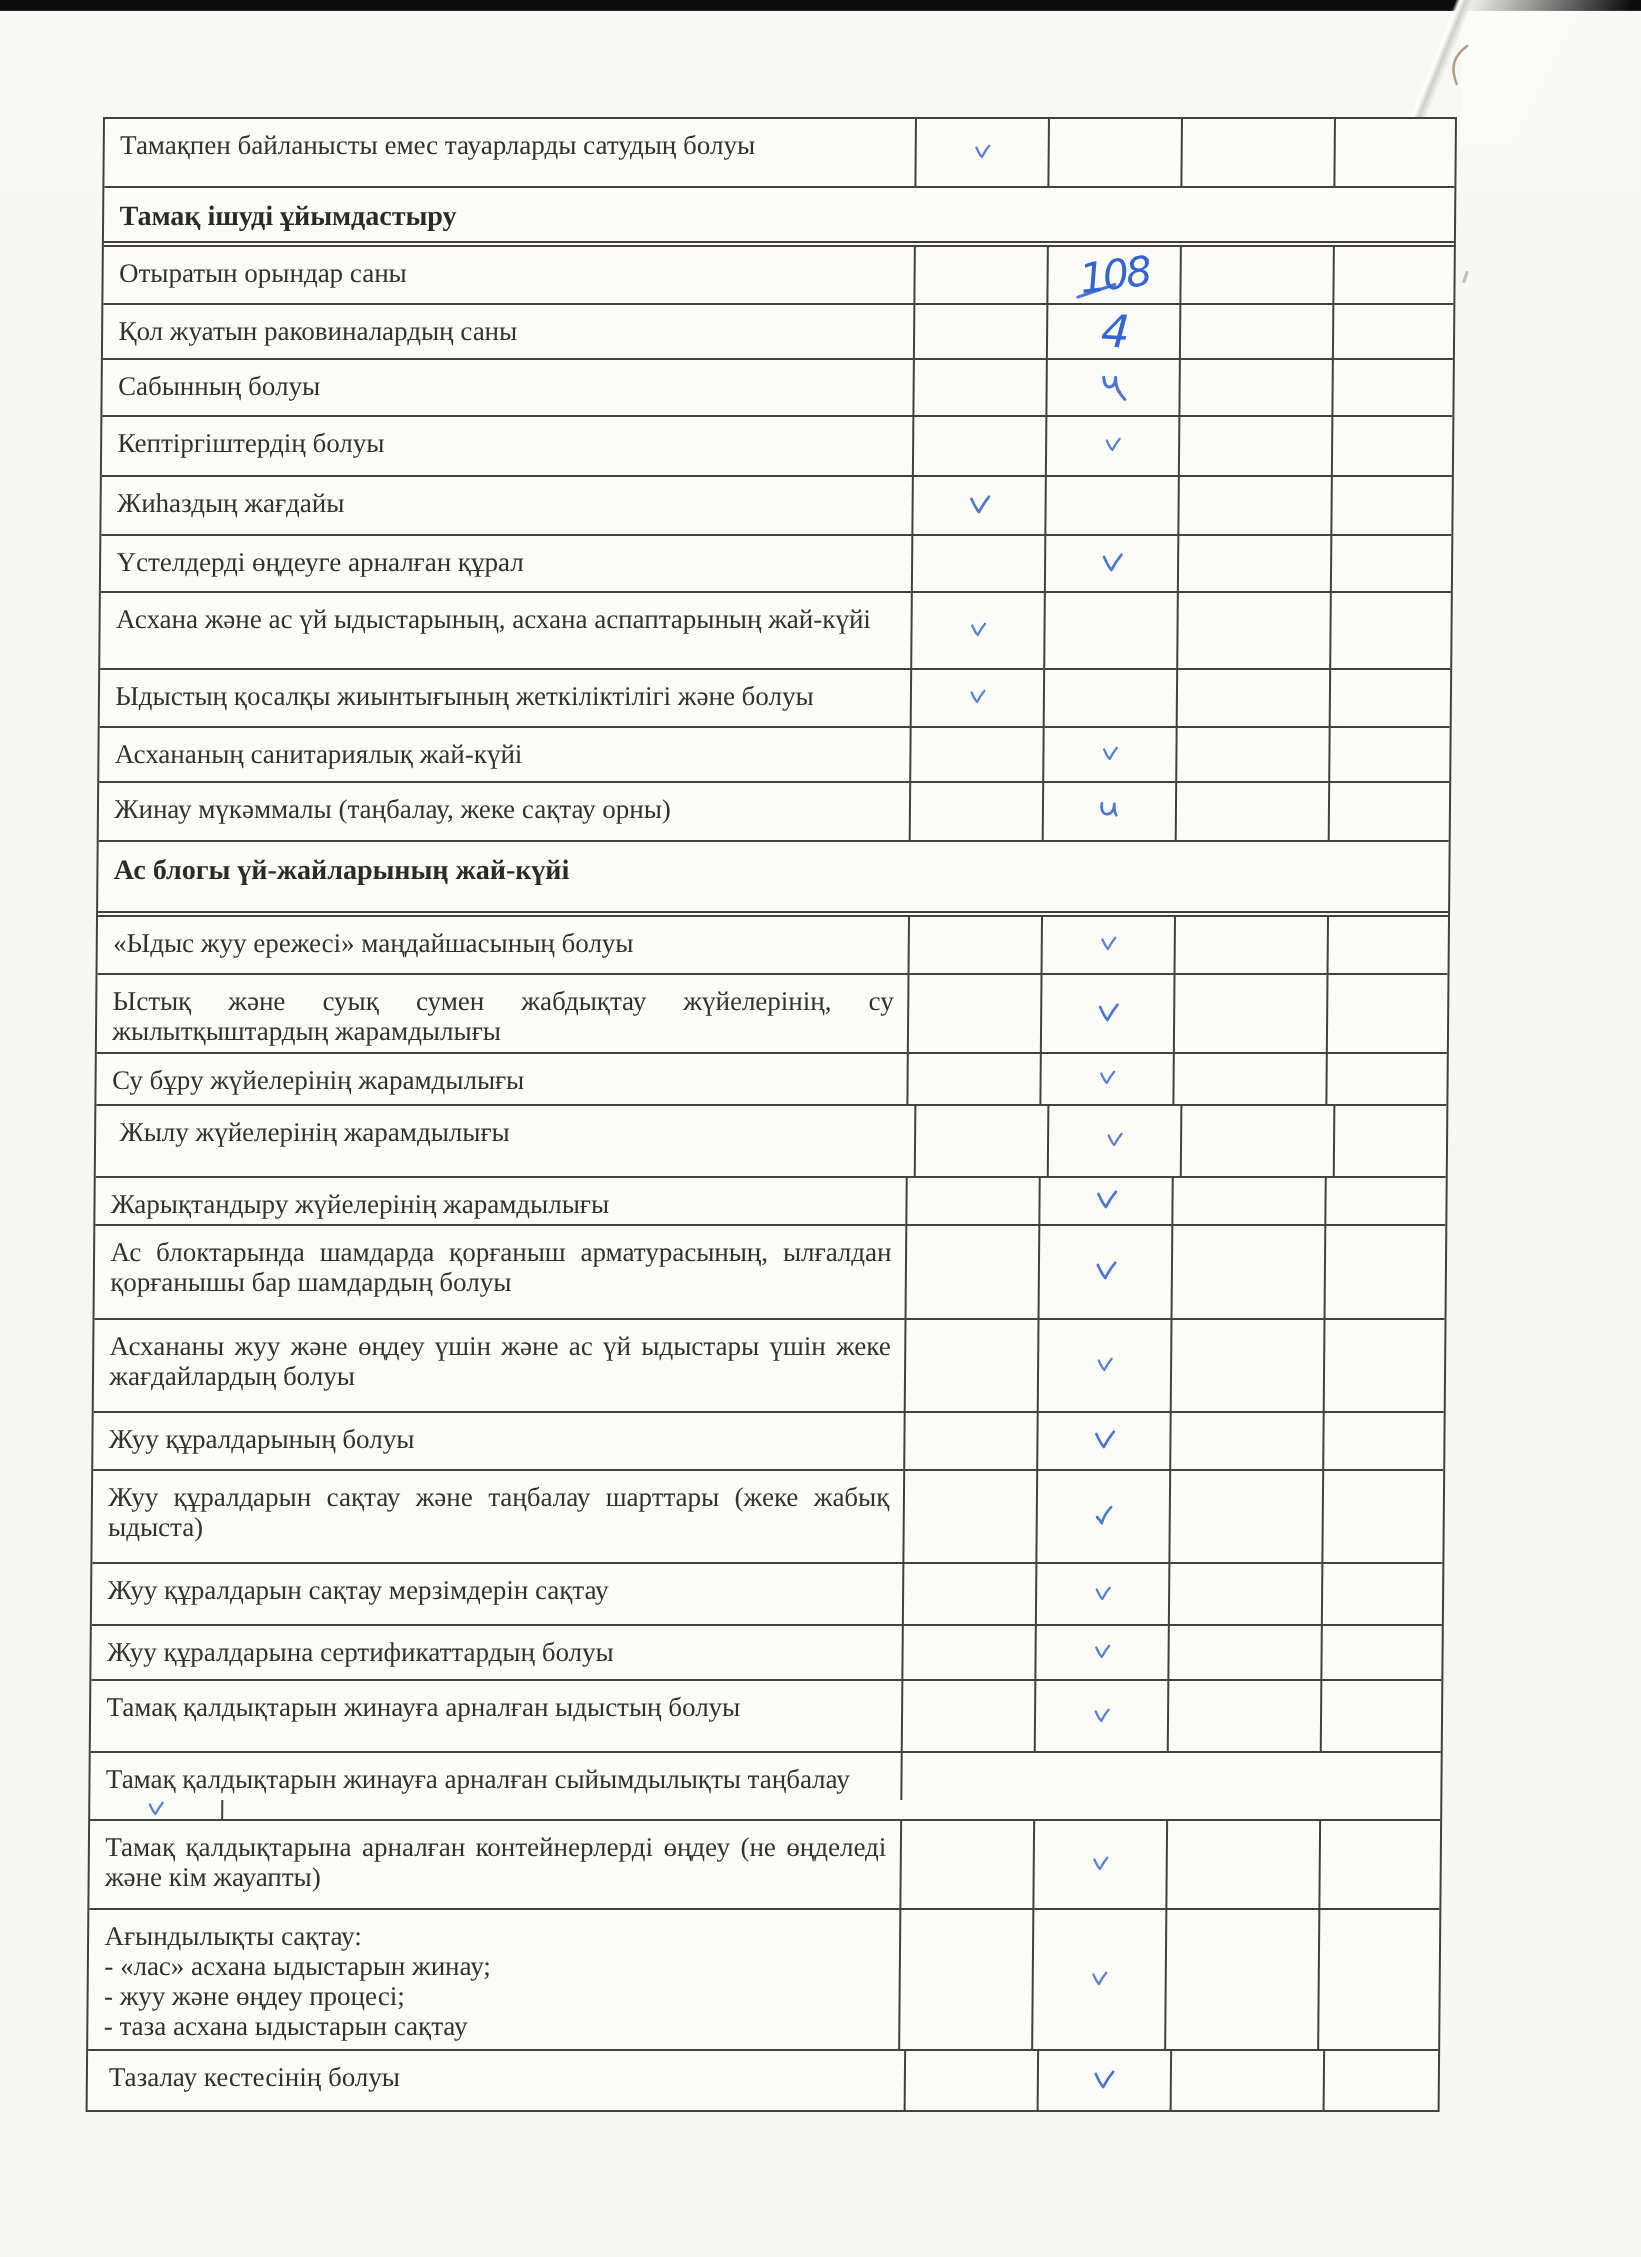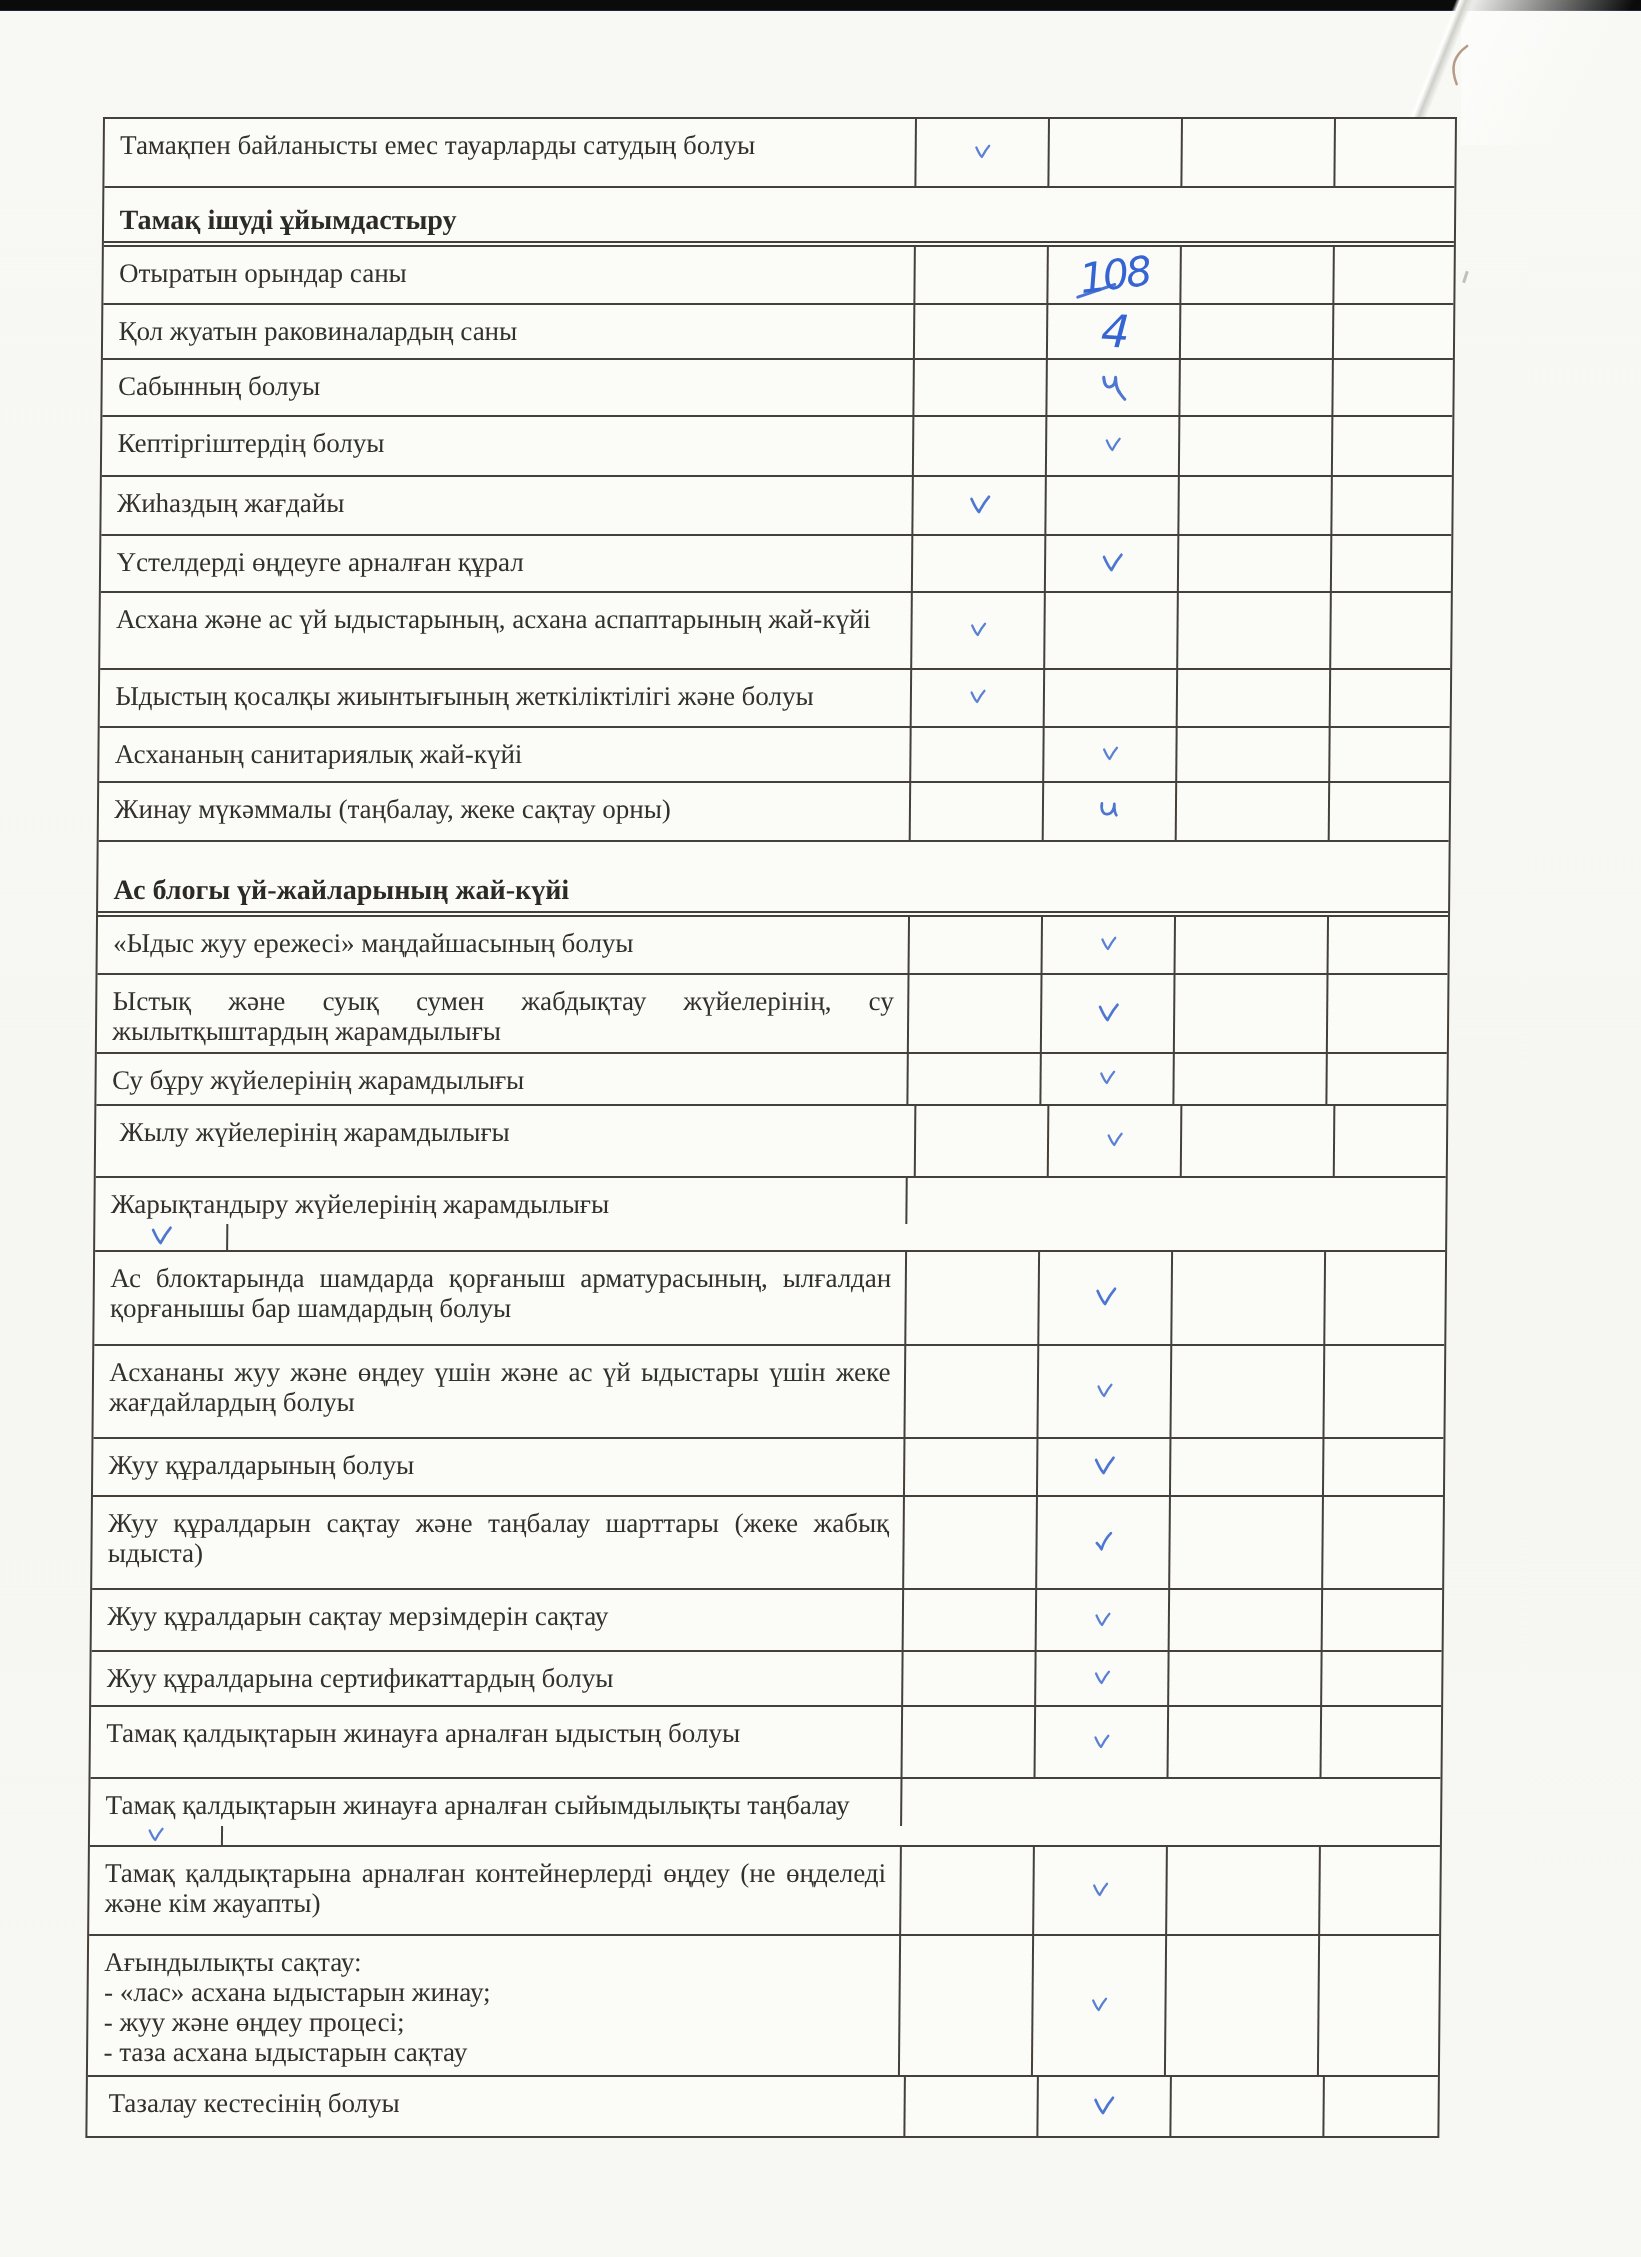--- a/index.html
+++ b/index.html
@@ -22,21 +22,21 @@
   .dot1{left:1401px;top:1720px;width:5.8px;height:4.8px;border-radius:50%;background:#35342f;opacity:.9;}
   .dot2{left:1402px;top:1145px;width:3.9px;height:3.9px;border-radius:50%;background:#b5b5ae;}
   .tick{left:1464px;top:271px;width:2.9px;height:11.6px;background:#9b9b94;opacity:.6;transform:rotate(18deg);}
   
   .table{position:absolute;left:103px;top:117px;width:1354px;
     border:2.9px solid #44403a;box-sizing:border-box;
     transform:skewX(-0.5deg);transform-origin:top left;
     background:#fbfbf8;}
   .row{display:flex;align-items:stretch;border-bottom:2.9px solid #44403a;box-sizing:border-box;}
   .row:last-child{border-bottom:none;justify-content:center;}
-  .row.section{border-bottom:6.8px double #44403a;align-items:flex-end;}
+  .row.section{border-bottom:6.8px double #44403a;}
   .cell{box-sizing:border-box;border-right:2.9px solid #44403a;position:relative;
     display:flex;align-items:center;justify-content:center;overflow:visible;}
   .cell:last-child{border-right:none;}
   .c0{width:812px;display:block;padding:10.6px 13.5px 5.8px 15.4px;
     font-size:27px;line-height:30px;color:#33312c;
     text-align:justify;white-space:pre-line;}
   .section .c0{width:100%;border-right:none;font-weight:bold;color:#2c2a25;font-size:28px;padding-top:12.6px;}
   .c1{width:133px;}
   .c2{width:133px;}
   .c3{width:153px;}
@@ -259,21 +259,21 @@
         <div class="cell c2">
           <span class="mark">
             <svg width="19.3" height="19.3" viewBox="0 0 24 24">
               <path d="M4.5 5.5 C7 11 9.5 15.5 11.5 17.5 C13.5 13.5 17.5 7 20.5 3.5" fill="none" stroke="#4470cf" stroke-width="2.8" stroke-linecap="round" stroke-linejoin="round" opacity="0.88"></path>
             </svg>
           </span>
         </div>
         <div class="cell c3"></div>
         <div class="cell c4"></div>
       </div>
-      <div class="row" style="min-height: 47px; flex-direction: column;">
+      <div class="row" style="min-height: 47px;">
         <div class="cell c0">Жарықтандыру жүйелерінің жарамдылығы</div>
         <div class="cell c1"></div>
         <div class="cell c2">
           <span class="mark">
             <svg width="26" height="26" viewBox="0 0 24 24">
               <path d="M4.5 5.5 C7 11 9.5 15.5 11.5 17.5 C13.5 13.5 17.5 7 20.5 3.5" fill="none" stroke="#4470cf" stroke-width="2.5" stroke-linecap="round" stroke-linejoin="round" opacity="0.95"></path>
             </svg>
           </span>
         </div>
         <div class="cell c3"></div>

